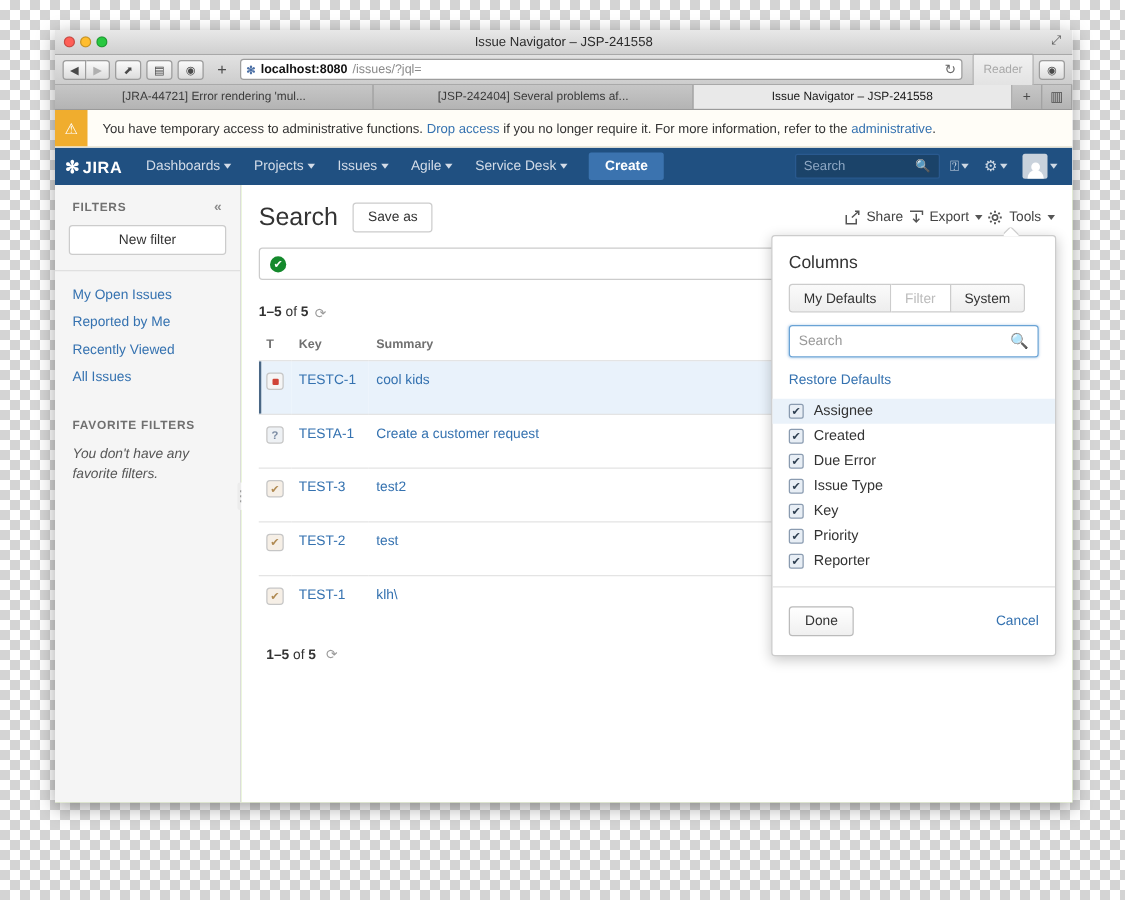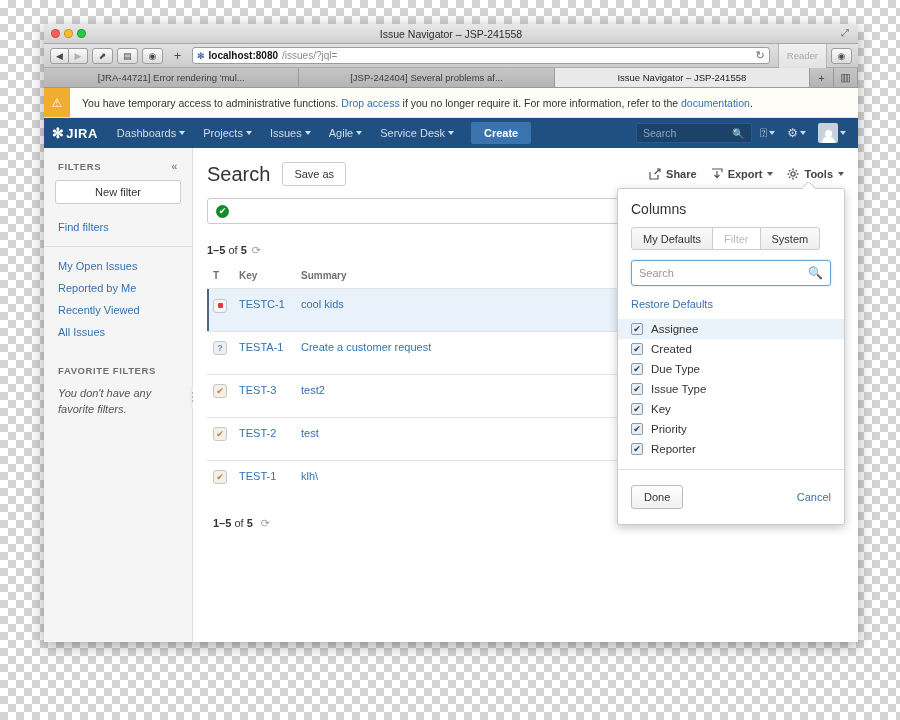--- a/index.html
+++ b/index.html
@@ -224,21 +224,21 @@
 
   .main-header {
     display: flex; align-items: center; padding: 14px 14px 10px 14px;
   }
   .page-title { font-size: 20px; color: #333; font-weight: normal; }
   .saveas-btn {
     margin-left: 12px; height: 24px; padding: 0 11px;
     border: 1px solid #ccc; border-radius: 3px; background: #fff;
     display: flex; align-items: center; font-size: 11px; color: #333;
   }
-  .header-actions { margin-left: auto; display: flex; align-items: flex-start; gap: 14px; font-weight: bold; }
+  .header-actions { margin-left: auto; display: flex; align-items: flex-start; gap: 4px; }
   .hdr-action { display: flex; align-items: center; gap: 5px; font-size: 11px; color: #444; }
   .hdr-action svg { display: block; }
 
   
   .jql-row {
     display: flex; align-items: center; gap: 12px;
     padding: 0 14px 0 14px; margin-top: 2px;
   }
   .jql-input {
     flex: 0 0 513px; height: 26px; border: 1px solid #ccc; border-radius: 3px;
@@ -414,21 +414,21 @@
     <div class="tab-plus">+</div>
     <div class="tab-list">▥</div>
   </div>
 
   <div class="page">
 
     <div class="admin-banner">
       <div class="banner-stripe">
         <span class="warn-ico">⚠</span>
       </div>
-      <div class="banner-text"><span>You have temporary access to administrative functions. </span><a href="#">Drop access</a><span> if you no longer require it. For more information, refer to the </span><a href="#">documentation</a><span>.</span></div>
+      <div class="banner-text"><span>You have temporary access to administrative functions. </span><a href="#">Drop access</a><span> if you no longer require it. For more information, refer to the </span><a href="#">administrative</a><span>.</span></div>
     </div>
 
     <div class="jira-nav">
       <div class="jira-logo">
         <span class="mark">✻</span>
         <span>JIRA</span>
       </div>
       <div class="nav-item">
         <span>Dashboards</span>
         <i class="caret"></i>
@@ -477,21 +477,20 @@
     </div>
 
     <div class="body-split">
 
       <div class="sidebar">
         <div class="sb-head">
           <span>FILTERS</span>
           <span class="collapse-ico">«</span>
         </div>
         <div class="new-filter-btn">New filter</div>
-        <a class="sb-link" href="#">Find filters</a>
         <div class="sb-divider"></div>
         <a class="sb-link" href="#">My Open Issues</a>
         <a class="sb-link" href="#">Reported by Me</a>
         <a class="sb-link" href="#">Recently Viewed</a>
         <a class="sb-link" href="#">All Issues</a>
         <div class="sb-head" style="padding-top:22px;">
           <span>FAVORITE FILTERS</span>
         </div>
         <div class="sb-empty">You don't have any favorite filters.</div>
         <div class="drag-handle">
@@ -656,21 +655,21 @@
               <div class="chk-row hl">
                 <span class="cbox">✔</span>
                 <span>Assignee</span>
               </div>
               <div class="chk-row">
                 <span class="cbox">✔</span>
                 <span>Created</span>
               </div>
               <div class="chk-row">
                 <span class="cbox">✔</span>
-                <span>Due Type</span>
+                <span>Due Error</span>
               </div>
               <div class="chk-row">
                 <span class="cbox">✔</span>
                 <span>Issue Type</span>
               </div>
               <div class="chk-row">
                 <span class="cbox">✔</span>
                 <span>Key</span>
               </div>
               <div class="chk-row">

